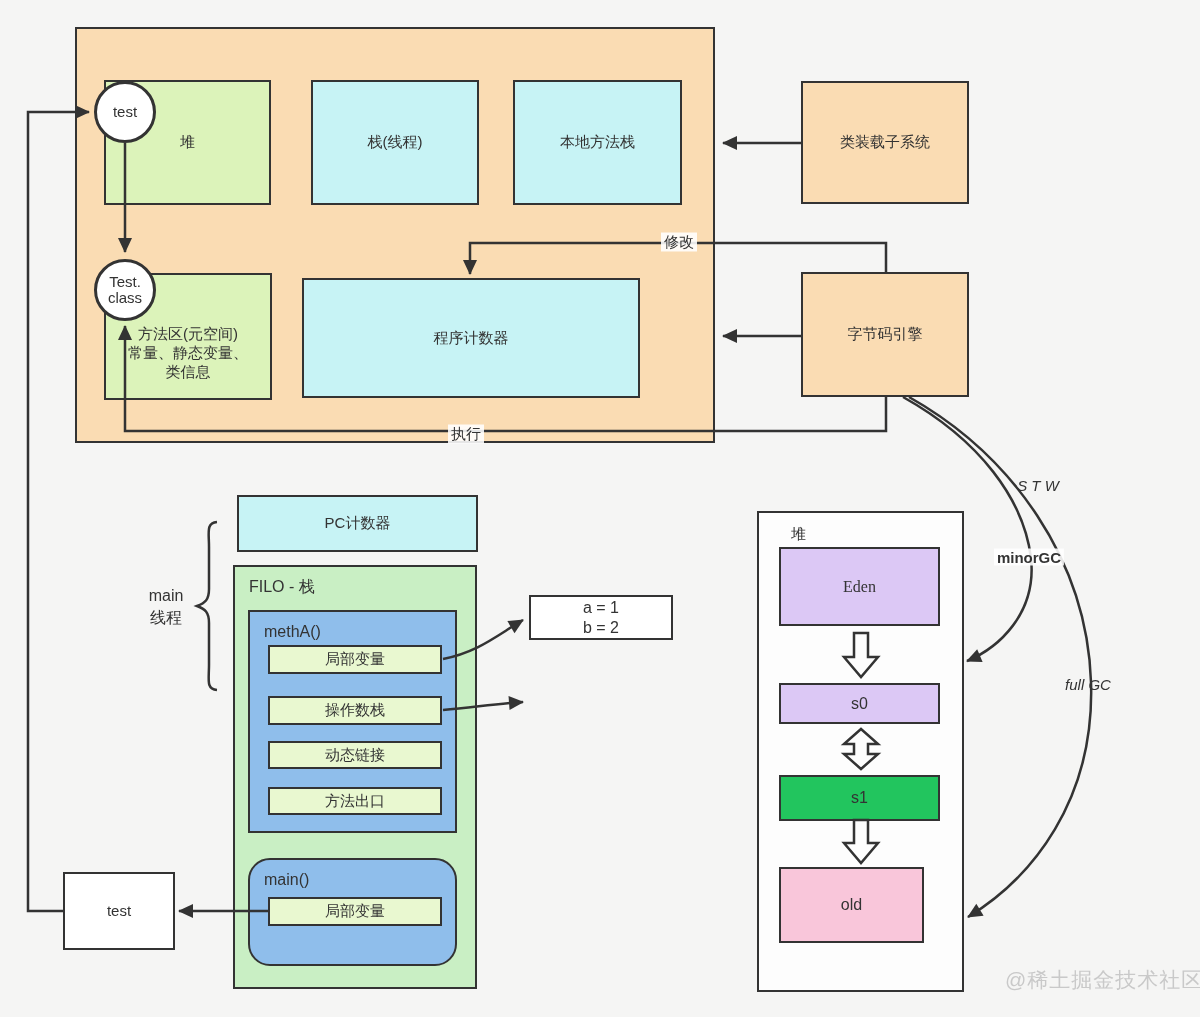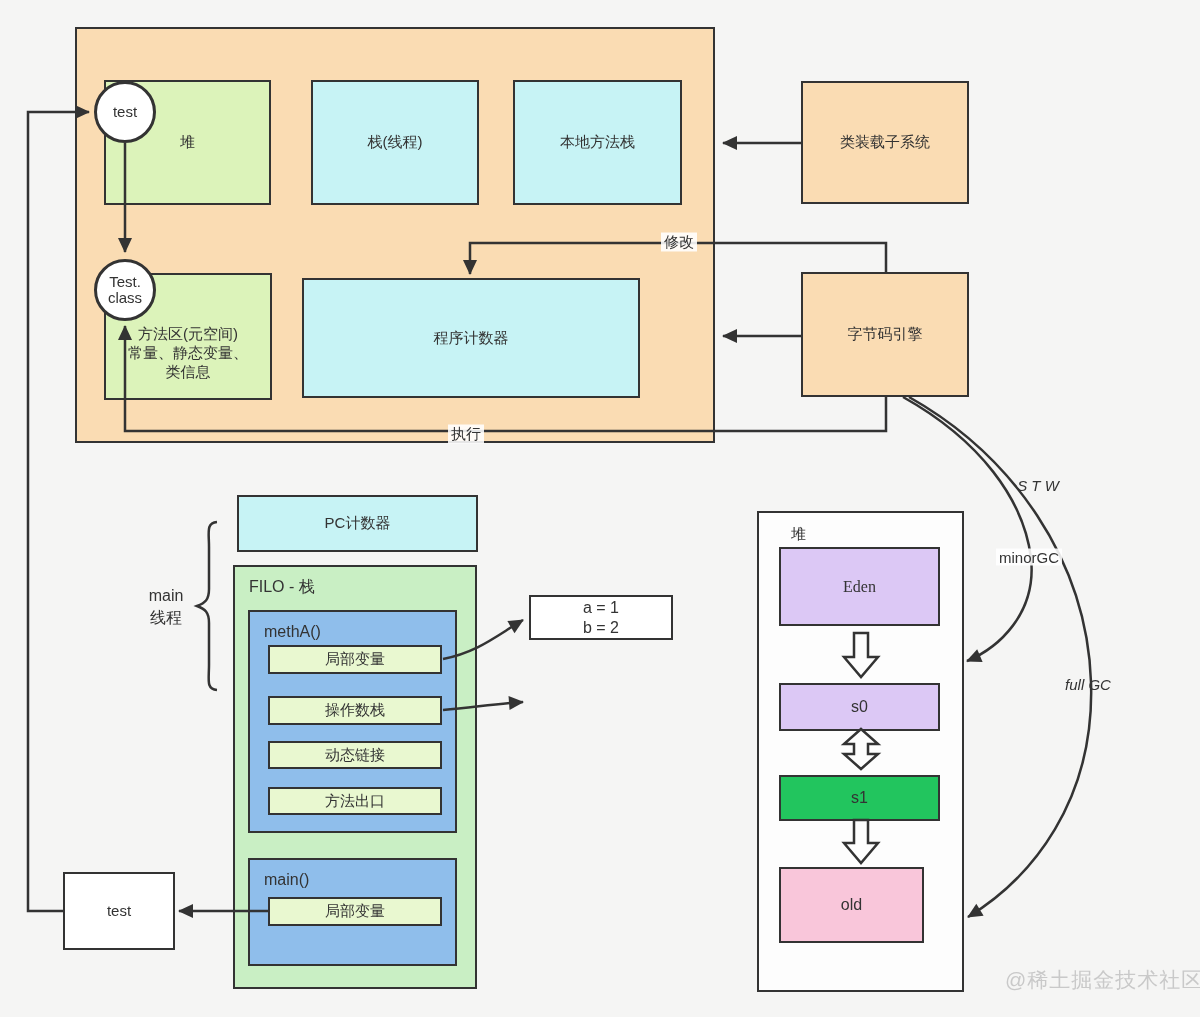--- a/index.html
+++ b/index.html
@@ -114,21 +114,21 @@
   <div class="box slot" style="left:268px;top:696px;width:174px;height:29px;">
     <span>操作数栈</span>
   </div>
   <div class="box slot" style="left:268px;top:741px;width:174px;height:28px;">
     <span>动态链接</span>
   </div>
   <div class="box slot" style="left:268px;top:787px;width:174px;height:28px;">
     <span>方法出口</span>
   </div>
 
-  <div class="box blue titled" style="left:248px;top:858px;width:209px;height:108px;">
+  <div class="box blue titled" style="left:248px;top:858px;width:209px;height:108px;border-radius:22px;">
     <span class="title">main()</span>
   </div>
   <div class="box slot" style="left:268px;top:897px;width:174px;height:29px;">
     <span>局部变量</span>
   </div>
 
   <div class="box white multiline" style="left:529px;top:595px;width:144px;height:45px;font-size:16px;">
     <span>a = 1</span>
     <span>b = 2</span>
   </div>
@@ -136,21 +136,21 @@
   <div class="box white" style="left:63px;top:872px;width:112px;height:78px;">
     <span>test</span>
   </div>
 
   <div class="box gcwrap titled" style="left:757px;top:511px;width:207px;height:481px;border-width:2.5px;">
     <span class="title" style="padding:12px 0 0 32px;font-size:15px;">堆</span>
   </div>
   <div class="box purple" style="left:779px;top:547px;width:161px;height:79px;font-size:16px;font-family:Liberation Serif, serif;">
     <span>Eden</span>
   </div>
-  <div class="box purple" style="left:779px;top:683px;width:161px;height:48px;font-size:16px;">
+  <div class="box purple" style="left:779px;top:683px;width:161px;height:41px;font-size:16px;">
     <span>s0</span>
   </div>
   <div class="box purple" style="left:779px;top:775px;width:161px;height:46px;font-size:16px;background:#22c55e;">
     <span>s1</span>
   </div>
   <div class="box pink" style="left:779px;top:867px;width:145px;height:76px;font-size:16px;">
     <span>old</span>
   </div>
 
   <svg class="overlay" width="1200" height="1017" viewBox="0 0 1200 1017">
@@ -191,18 +191,18 @@
 
       <path d="M861,729 L878,744 L868,744 L868,754 L878,754 L861,769 L844,754 L854,754 L854,744 L844,744 Z"></path>
 
       <path d="M854,820 L868,820 L868,843 L878,843 L861,863 L844,843 L854,843 Z"></path>
     </g>
   </svg>
 
   <div class="linelabel" style="left:679px;top:242px;">修改</div>
   <div class="linelabel" style="left:466px;top:434px;">执行</div>
   <div class="linelabel plain" style="left:1038px;top:485px;">S T W</div>
-  <div class="linelabel" style="left:1029px;top:557px;">minorGC</div>
+  <div class="linelabel" style="left:1029px;top:557px;font-weight:bold;">minorGC</div>
   <div class="linelabel plain" style="left:1088px;top:684px;">full GC</div>
 
   <div class="watermark" style="left:1005px;top:966px;">@稀土掘金技术社区</div>
 
 </div>
 
 </body></html>

